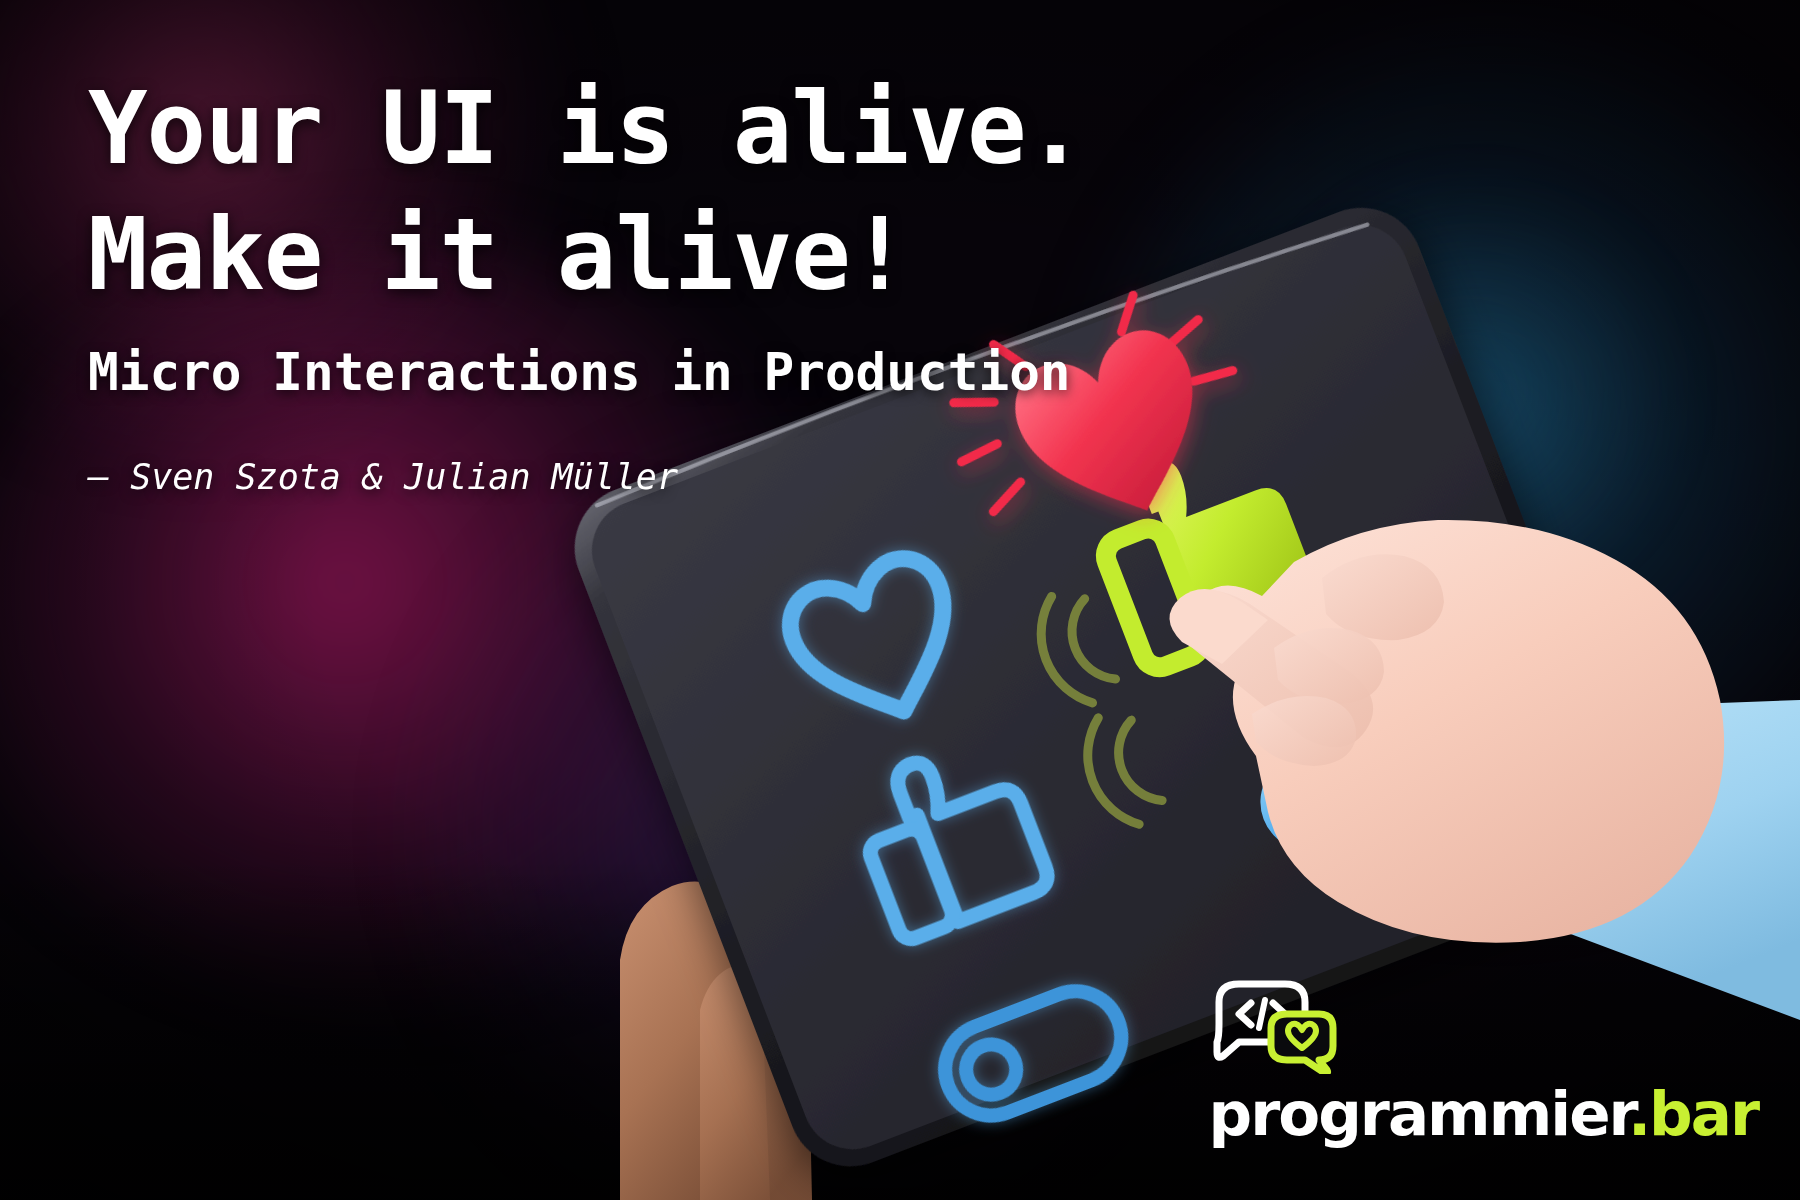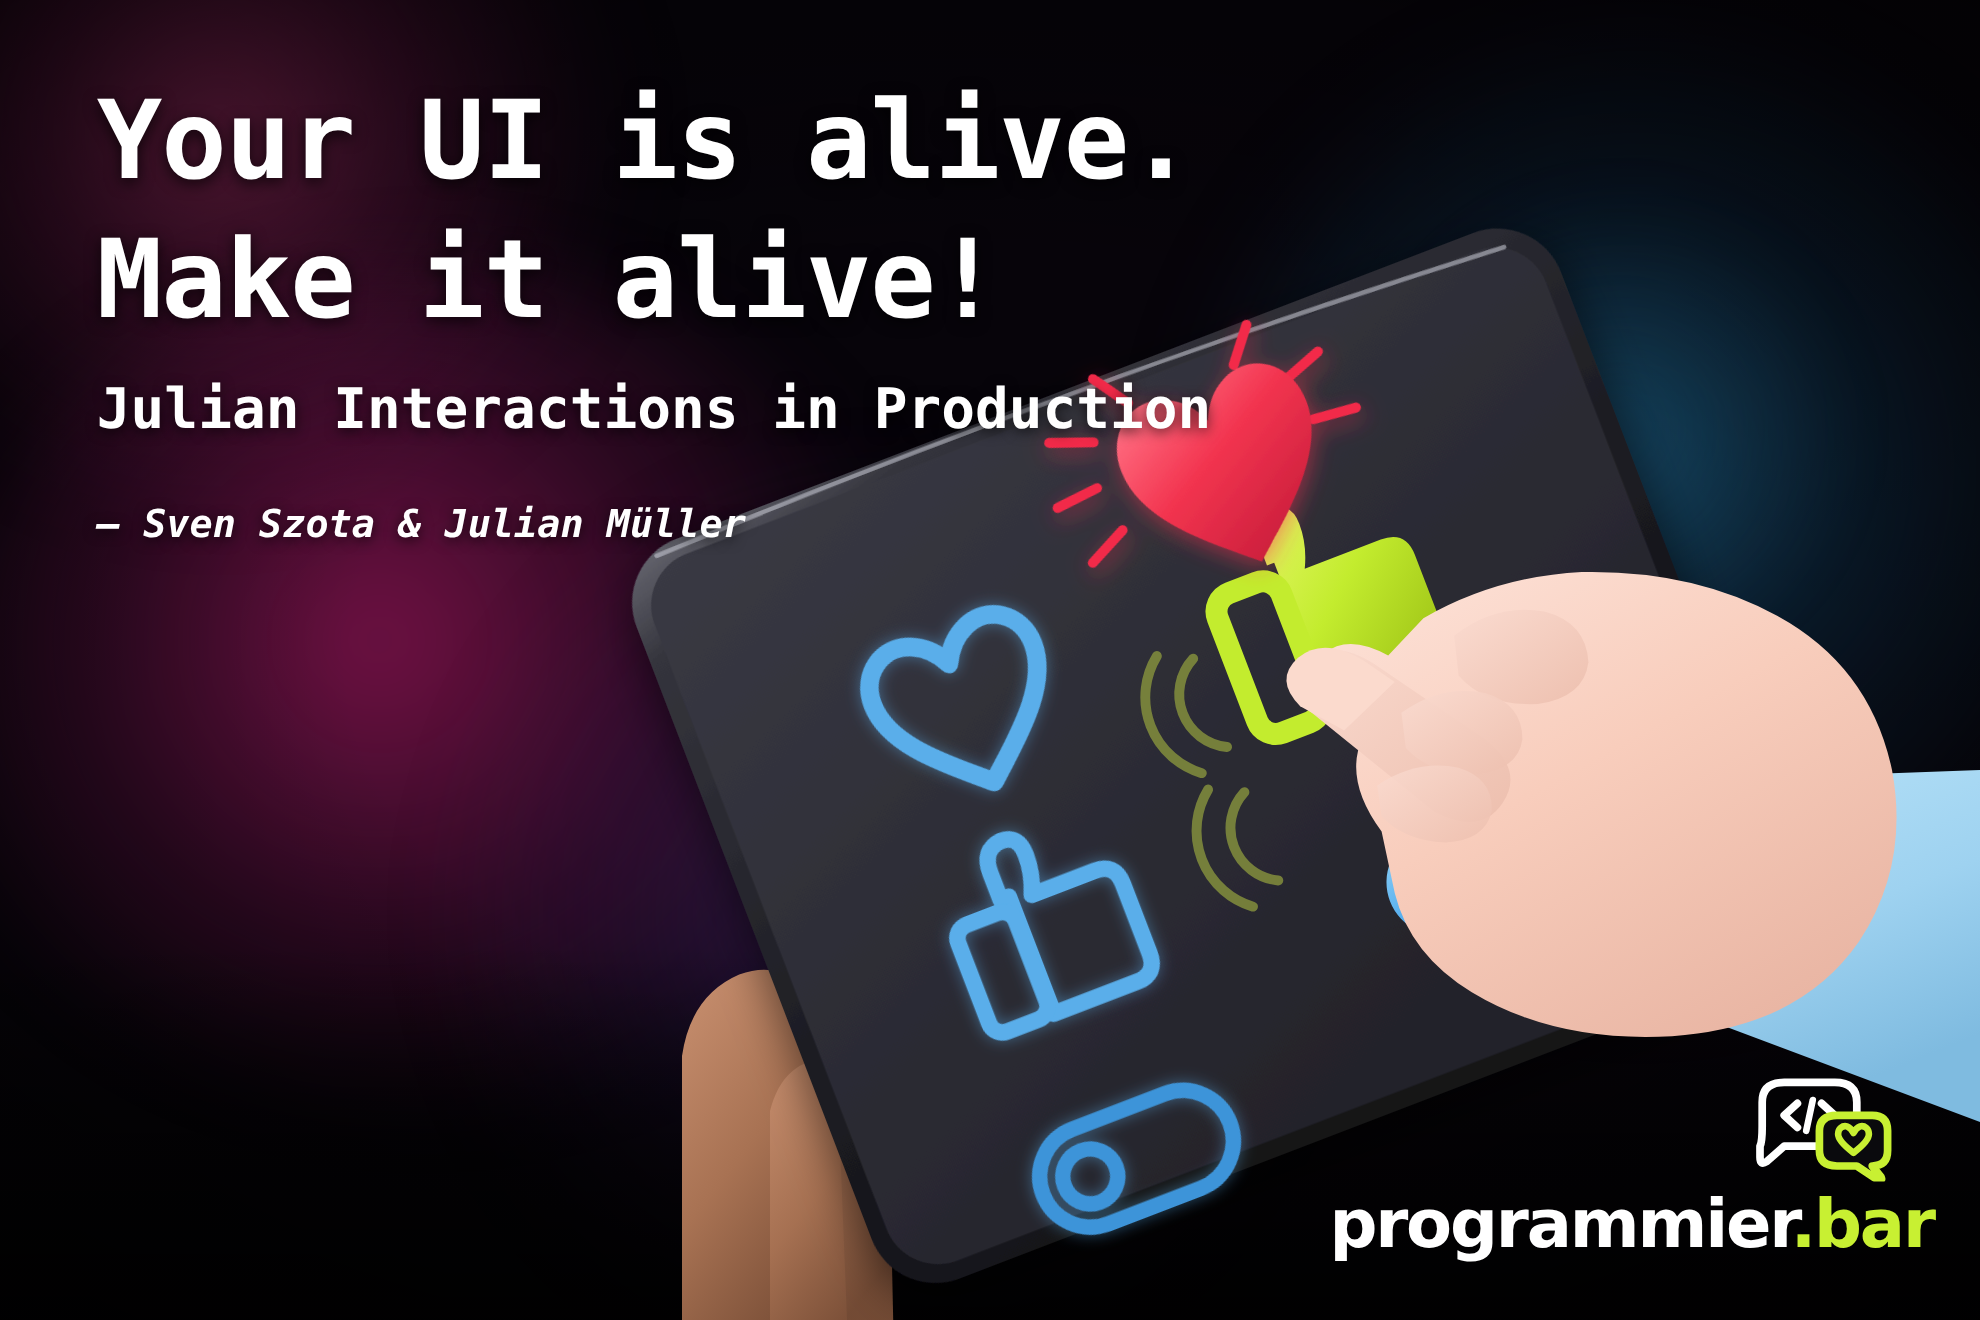--- a/index.html
+++ b/index.html
@@ -91,21 +91,21 @@
     font-size: 51px;
     line-height: 66px;
     margin-top: 22px;
     letter-spacing: 0px;
     white-space: pre;
     text-shadow: 0 3px 12px rgba(0,0,0,0.7);
   }
   .byline {
     color: #ffffff;
     font-family: "DejaVu Sans Mono", monospace;
-    font-weight: bold;
+    font-weight: normal;
     font-style: italic;
     font-size: 35px;
     line-height: 46px;
     margin-top: 48px;
     white-space: pre;
     text-shadow: 0 3px 12px rgba(0,0,0,0.7);
   }
 
   
   .illustration {
@@ -116,21 +116,20 @@
   }
 
   
   .logo {
     position: absolute;
     right: 42px;
     bottom: 52px;
     z-index: 60;
     display: flex;
     flex-direction: column;
-    align-items: flex-end;
   }
   .logo-mark { margin-right: 36px; margin-bottom: 6px; }
   .logo-word {
     font-family: "DejaVu Sans", sans-serif;
     font-weight: bold;
     font-size: 61px;
     letter-spacing: -2px;
     line-height: 68px;
     white-space: pre;
   }
@@ -342,21 +341,21 @@
                L1222 664 Z" fill="#fbdacd"></path>
     </g>
   </svg>
 
   <div class="vignette"></div>
   <div class="bottom-fade"></div>
 
   <div class="text-block">
     <div class="title-line">Your UI is alive.</div>
     <div class="title-line">Make it alive!</div>
-    <div class="subtitle">Julian Interactions in Production</div>
+    <div class="subtitle">Micro Interactions in Production</div>
     <div class="byline">– Sven Szota &amp; Julian Müller</div>
   </div>
 
   <div class="logo">
     <svg class="logo-mark" width="130" height="98" viewBox="0 0 130 98">
 
       <g>
         <path d="M10 26 Q10 8 30 8 L76 8 Q96 8 96 26 L96 48 Q96 66 76 66 L30 66 L14 80 Q8 84 8 76 L8 66 Q10 62 10 48 Z" fill="none" stroke="#ffffff" stroke-width="7" stroke-linejoin="round" stroke-linecap="round"></path>
         <path d="M42 27 L30 38 L42 49" fill="none" stroke="#ffffff" stroke-width="7" stroke-linecap="round" stroke-linejoin="round"></path>
         <path d="M64 27 L76 38 L64 49" fill="none" stroke="#ffffff" stroke-width="7" stroke-linecap="round" stroke-linejoin="round"></path>

